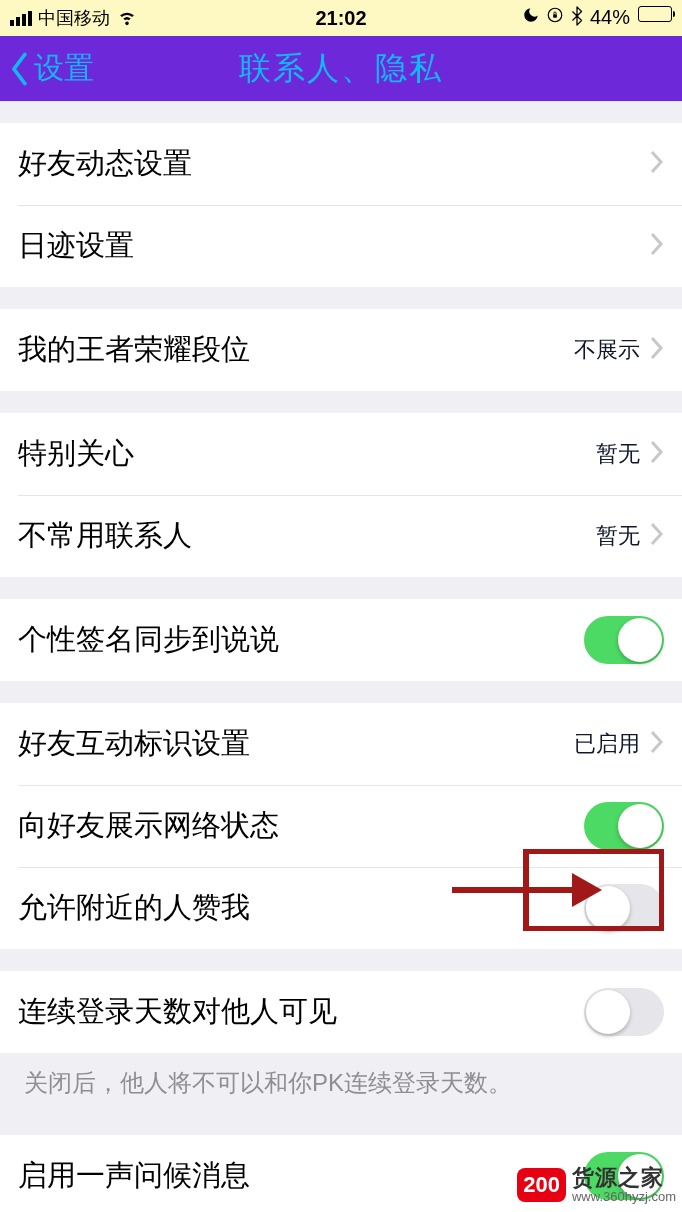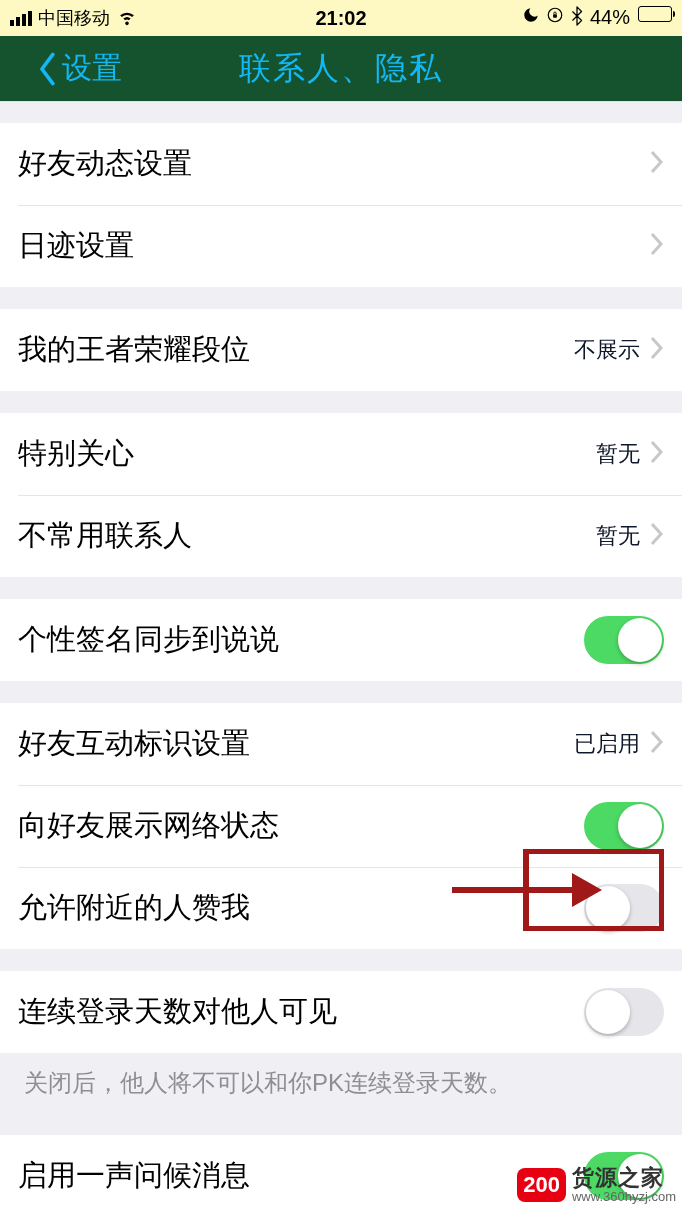--- a/index.html
+++ b/index.html
@@ -30,26 +30,25 @@
   .signal-bars span:nth-child(3){height:12px}
   .signal-bars span:nth-child(4){height:15px}
   .wifi-icon svg { width: 22px; height: 22px; }
   .time { position: absolute; left: 50%; transform: translateX(-50%); font-weight:600; }
   .battery-box { display:inline-flex; align-items:center; }
   .battery { width: 34px; height: 16px; border: 1.5px solid #000; border-radius: 3px; position: relative; margin-left:2px; }
   .battery::after { content:''; position:absolute; right:-4px; top:4px; width:2.5px; height:6px; background:#000; border-radius:0 2px 2px 0; }
   .battery-fill { height:100%; background:#000; width:44%; }
   .nav-bar {
     height: 66px;
-    background: #14532d;
+    background: #6d28d9;
     display: flex;
     align-items: center;
     position: relative;
     border-bottom: 1px solid #e0e0e0;
-    padding-left: 28px;
   }
   .nav-back {
     display: flex; align-items: center;
     color: #12b7f5;
     font-size: 30px;
     padding-left: 8px;
     gap: 2px;
   }
   .nav-back svg { width: 24px; height: 34px; }
   .nav-title {

